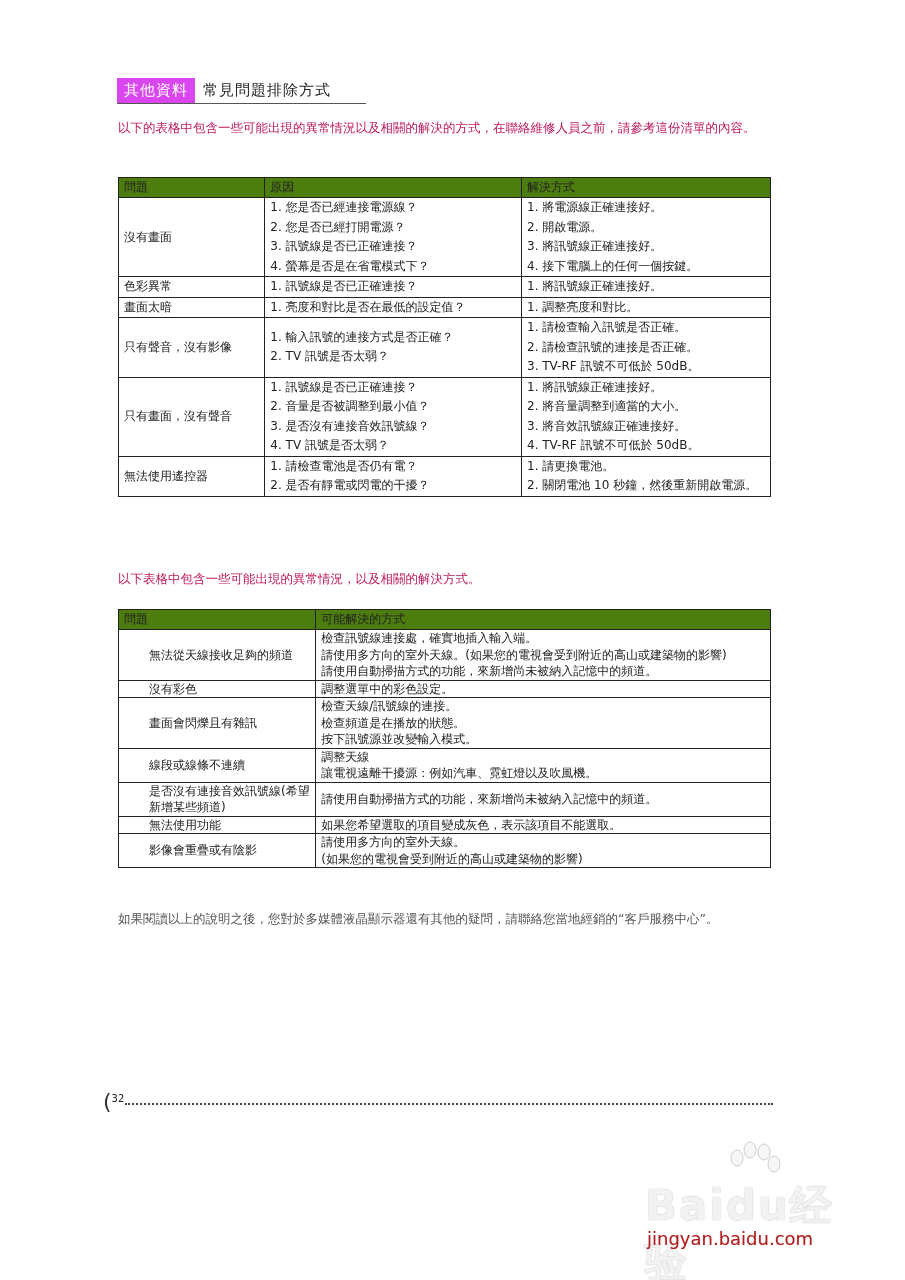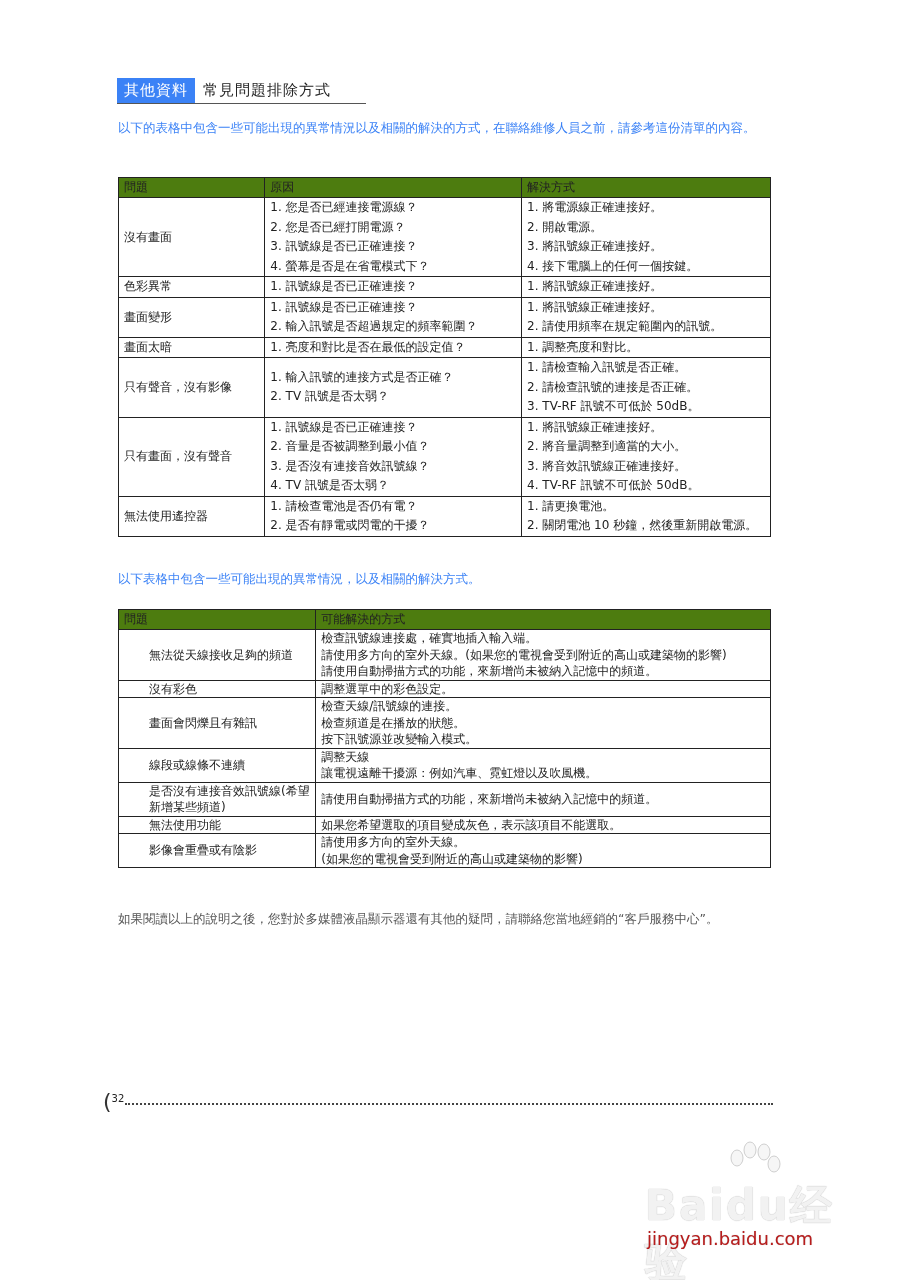--- a/index.html
+++ b/index.html
@@ -1,22 +1,22 @@
 <!DOCTYPE html>
 <html><head>
 <meta charset="utf-8">
 <style>
   html, body { margin:0; padding:0; background:#ffffff; }
   body { width:905px; height:1280px; position:relative; overflow:hidden;
          font-family:"DejaVu Sans", "Liberation Sans", sans-serif; color:#2a2a2a; }
   .page-title { position:absolute; left:117px; top:78px; height:25px; display:flex; align-items:stretch;
                 border-bottom:1px solid #555; width:249px; }
-  .title-tag { background:#3b82f6; color:#fff; font-size:15px; padding:0 7px; line-height:25px; letter-spacing:1px; }
+  .title-tag { background:#d946ef; color:#fff; font-size:15px; padding:0 7px; line-height:25px; letter-spacing:1px; }
   .title-main { font-size:15px; padding:0 8px; line-height:25px; color:#222; letter-spacing:1px; }
-  .intro { position:absolute; left:118px; width:670px; font-size:12.5px; line-height:18px; color:#3b82f6; }
+  .intro { position:absolute; left:118px; width:670px; font-size:12.5px; line-height:18px; color:#be185d; }
   table { position:absolute; left:118px; width:653px; border-collapse:collapse; font-size:12px; color:#222; }
   td, th { border:1.5px solid #222; padding:0 5px; vertical-align:middle; text-align:left; font-weight:normal; }
   th { background:#4d7c0f; height:19px; line-height:19px; }
   td .line { display:block; line-height:19.5px; white-space:nowrap; }
   #t1 { top:177px; }
   #t1 col.c1 { width:147px; } #t1 col.c2 { width:257px; } #t1 col.c3 { width:249px; }
   #t2 { top:609px; }
   #t2 col.c1 { width:198px; } #t2 col.c2 { width:455px; }
   #t2 td .line { line-height:16.5px; }
   #t2 td.prob { line-height:16.5px;padding-left:30px; }
@@ -72,31 +72,20 @@
       <tr>
         <td>色彩異常</td>
         <td>
           <span class="line">1. 訊號線是否已正確連接？</span>
         </td>
         <td>
           <span class="line">1. 將訊號線正確連接好。</span>
         </td>
       </tr>
       <tr>
-        <td>畫面變形</td>
-        <td>
-          <span class="line">1. 訊號線是否已正確連接？</span>
-          <span class="line">2. 輸入訊號是否超過規定的頻率範圍？</span>
-        </td>
-        <td>
-          <span class="line">1. 將訊號線正確連接好。</span>
-          <span class="line">2. 請使用頻率在規定範圍內的訊號。</span>
-        </td>
-      </tr>
-      <tr>
         <td>畫面太暗</td>
         <td>
           <span class="line">1. 亮度和對比是否在最低的設定值？</span>
         </td>
         <td>
           <span class="line">1. 調整亮度和對比。</span>
         </td>
       </tr>
       <tr>
         <td>只有聲音，沒有影像</td>

